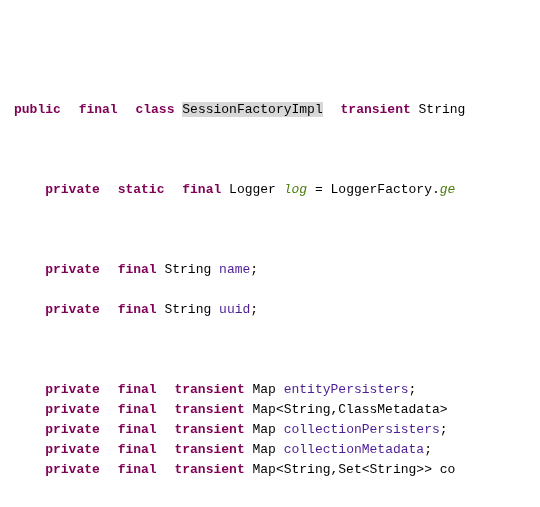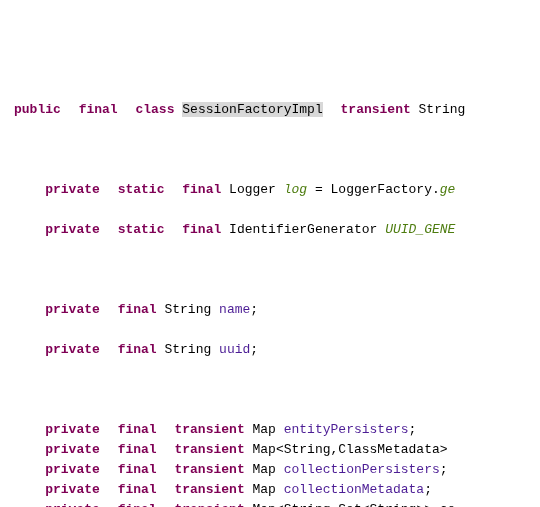--- a/index.html
+++ b/index.html
@@ -31,21 +31,20 @@
   </style>
 </head>
 <body>
 
 
 
 <div class="code-area">
 <div class="line"><span class="kw">public</span> <span class="kw">final</span> <span class="kw">class</span> <span class="highlight-class">SessionFactoryImpl</span> <span class="kw">transient</span> <span class="plain">String</span></div>
 <div class="blank"></div>
 <div class="line">    <span class="kw">private</span> <span class="kw">static</span> <span class="kw">final</span> <span class="plain">Logger</span> <span class="static-field">log</span><span class="plain"> = </span><span class="plain">LoggerFactory.</span><span class="static-field">ge</span></div>
-<div class="line">    <span class="kw">private</span> <span class="kw">static</span> <span class="kw">final</span> <span class="plain">IdentifierGenerator</span> <span class="static-field">UUID_GENE</span></div>
 <div class="blank"></div>
 <div class="line">    <span class="kw">private</span> <span class="kw">final</span> <span class="plain">String</span> <span class="field">name</span><span class="plain">;</span></div>
 <div class="line">    <span class="kw">private</span> <span class="kw">final</span> <span class="plain">String</span> <span class="field">uuid</span><span class="plain">;</span></div>
 <div class="blank"></div>
 <div id="transient-fields"><div class="line">    <span class="kw">private</span> <span class="kw">final</span> <span class="kw">transient</span> <span class="plain">Map</span> <span class="field">entityPersisters</span><span class="plain">;</span></div><div class="line">    <span class="kw">private</span> <span class="kw">final</span> <span class="kw">transient</span> <span class="plain">Map</span><span class="plain">&lt;String,ClassMetadata&gt;</span></div><div class="line">    <span class="kw">private</span> <span class="kw">final</span> <span class="kw">transient</span> <span class="plain">Map</span> <span class="field">collectionPersisters</span><span class="plain">;</span></div><div class="line">    <span class="kw">private</span> <span class="kw">final</span> <span class="kw">transient</span> <span class="plain">Map</span> <span class="field">collectionMetadata</span><span class="plain">;</span></div><div class="line">    <span class="kw">private</span> <span class="kw">final</span> <span class="kw">transient</span> <span class="plain">Map</span><span class="plain">&lt;String,Set&lt;String&gt;&gt;</span><span class="plain"> co</span></div></div>
 </div>
 
 
 
 

